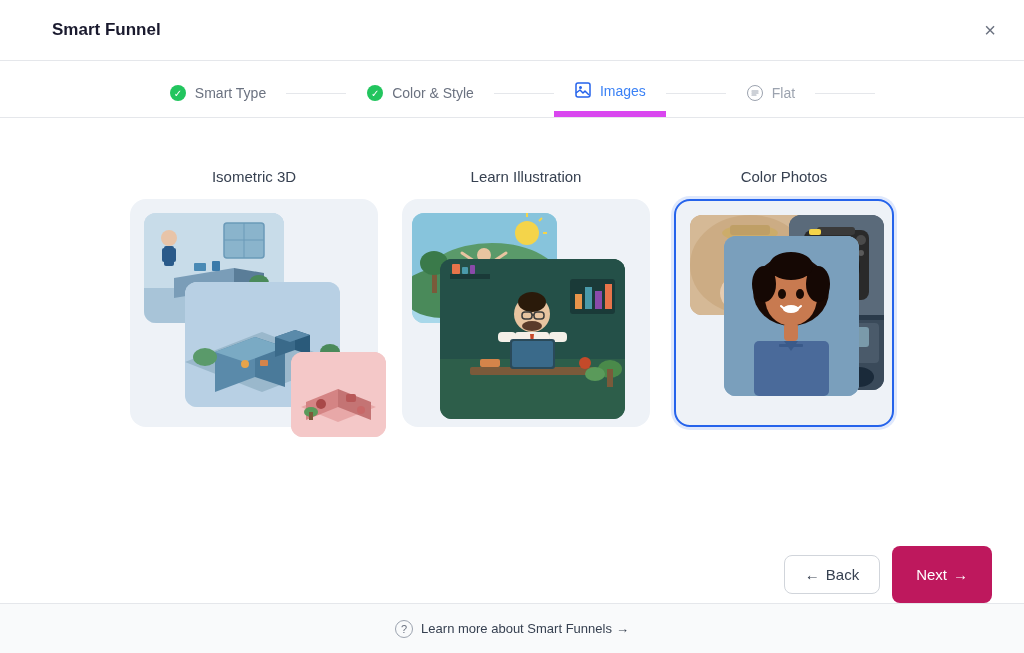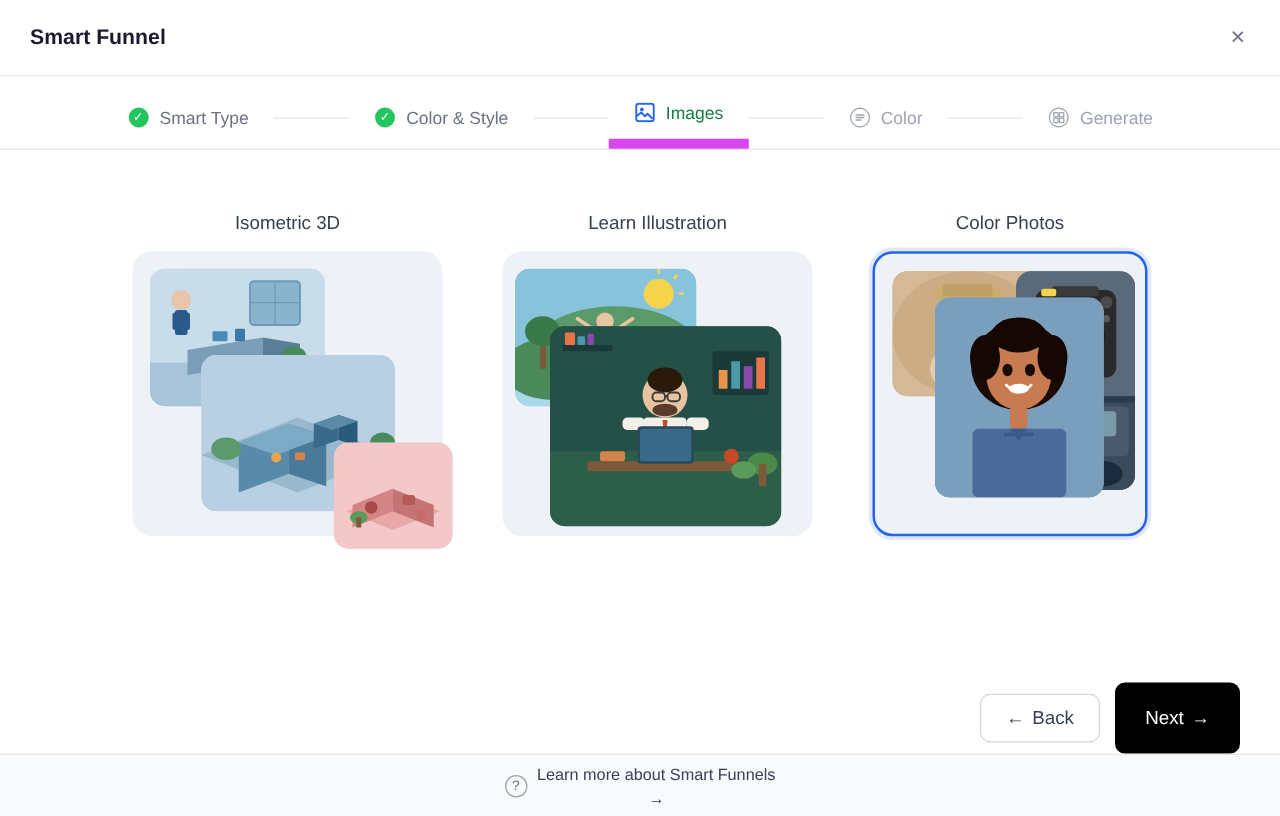--- a/index.html
+++ b/index.html
@@ -17,20 +17,21 @@
       display: flex;
       align-items: center;
       justify-content: space-between;
       padding: 16px 24px;
       border-bottom: 1px solid #e5e7eb;
     }
     .header-title {
       font-size: 17px;
       font-weight: 600;
       color: #1a1a2e;
+      margin-left: 28px;
     }
     .close-btn {
       background: none;
       border: none;
       cursor: pointer;
       color: #6b7280;
       font-size: 20px;
       line-height: 1;
       padding: 4px;
     }
@@ -49,22 +50,23 @@
       align-items: center;
       gap: 8px;
       padding: 0 20px 12px 20px;
       cursor: pointer;
       position: relative;
       color: #9ca3af;
       font-size: 14px;
     }
     .step-item.completed { color: #6b7280; }
     .step-item.active {
-      color: #15803d;
-      border-bottom: 8px solid #d946ef;
+      color: #3b82f6;
+      border-bottom: 6px solid #d946ef;
+      align-items: flex-end;
     }
     .step-icon {
       width: 18px;
       height: 18px;
       display: flex;
       align-items: center;
       justify-content: center;
       font-size: 13px;
     }
     .step-connector {
@@ -77,21 +79,21 @@
     
     .main-content {
       padding: 30px 80px;
       display: flex;
       flex-direction: column;
       align-items: center;
     }
 
     .cards-row {
       display: flex;
-      gap: 48px;
+      gap: 24px;
       justify-content: center;
       margin-top: 20px;
     }
 
     
     .style-card {
       display: flex;
       flex-direction: column;
       align-items: center;
       gap: 14px;
@@ -173,21 +175,21 @@
       border-radius: 8px;
       padding: 10px 20px;
       font-size: 15px;
       color: #374151;
       cursor: pointer;
     }
     .next-btn {
       display: flex;
       align-items: center;
       gap: 6px;
-      background: #000000;
+      background: #be185d;
       border: none;
       border-radius: 8px;
       padding: 20px 24px;
       font-size: 15px;
       color: #fff;
       cursor: pointer;
       font-weight: 500;
     }
 
     
@@ -205,21 +207,20 @@
       gap: 8px;
       font-size: 13px;
       color: #6b7280;
     }
     .learn-more-bar a {
       color: #374151;
       text-decoration: none;
       display: flex;
       align-items: center;
       gap: 4px;
-      flex-direction: column;
     }
 
     
     .check-circle {
       width: 16px;
       height: 16px;
       border-radius: 50%;
       background: #22c55e;
       display: flex;
       align-items: center;
@@ -287,37 +288,24 @@
     <div class="step-connector"></div>
 
     <div class="step-item">
       <div class="step-icon">
         <div class="circle-outline">
           <svg width="10" height="10" viewBox="0 0 10 10" fill="none">
             <path d="M2 3h6M2 5h6M2 7h4" stroke="#9ca3af" stroke-width="1.2" stroke-linecap="round"></path>
           </svg>
         </div>
       </div>
-      <span>Color</span>
+      <span>Flat</span>
     </div>
     <div class="step-connector"></div>
 
-    <div class="step-item">
-      <div class="step-icon">
-        <div class="circle-outline">
-          <svg width="10" height="10" viewBox="0 0 10 10" fill="none">
-            <rect x="1" y="1" width="3.5" height="3.5" rx="0.5" stroke="#9ca3af" stroke-width="1"></rect>
-            <rect x="5.5" y="1" width="3.5" height="3.5" rx="0.5" stroke="#9ca3af" stroke-width="1"></rect>
-            <rect x="1" y="5.5" width="3.5" height="3.5" rx="0.5" stroke="#9ca3af" stroke-width="1"></rect>
-            <rect x="5.5" y="5.5" width="3.5" height="3.5" rx="0.5" stroke="#9ca3af" stroke-width="1"></rect>
-          </svg>
-        </div>
-      </div>
-      <span>Generate</span>
-    </div>
   </div>
   <div style="height:1px;background:#e5e7eb;width:100%;"></div>
 </div>
 
 <div class="main-content">
   <div class="cards-row">
 
     <div class="style-card">
       <div class="style-card-label">Isometric 3D</div>
       <div class="style-card-box" style="background:#eef2f7;">

